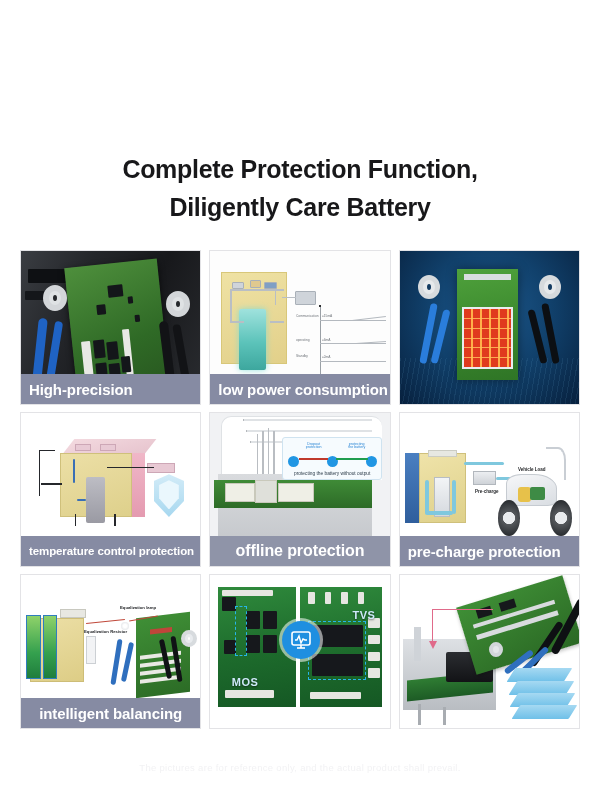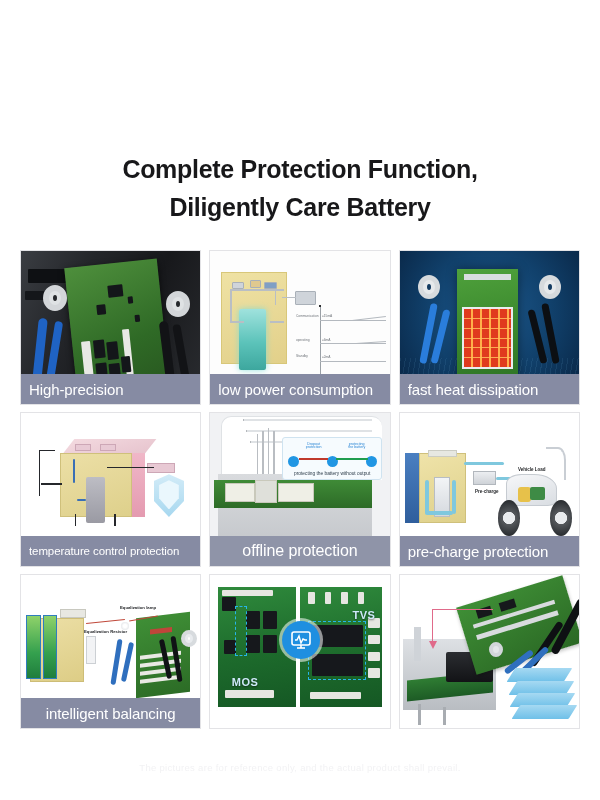--- a/index.html
+++ b/index.html
@@ -68,20 +68,21 @@
     height: 30px;
     background: #868ba3;
     color: #ffffff;
     display: flex;
     align-items: center;
     padding: 0 8px;
     font-size: 15px;
     letter-spacing: -0.1px;
     white-space: nowrap;
     overflow: hidden;
+    font-weight: bold;
   }
   .caption.small { font-size: 11.5px; }
   .caption.mid   { font-size: 12.5px; }
   .caption.c-offline { background: #8f94a8; justify-content: center; font-size: 16px; }
   .caption.c-center  { justify-content: center; }
 
   
   .footer {
     position: absolute;
     top: 762px;
@@ -542,21 +543,20 @@
             <div class="hrow" style="top:84%;"></div>
           </div>
         </div>
         <div class="lug" style="left:10%;top:16%;"></div>
         <div class="lug" style="right:10%;top:16%;"></div>
         <div class="wire-b" style="left:14%;top:34%;width:7px;height:40%;transform:rotate(11deg);"></div>
         <div class="wire-b" style="left:21%;top:38%;width:7px;height:36%;transform:rotate(14deg);"></div>
         <div class="wire-k" style="right:14%;top:34%;width:7px;height:40%;transform:rotate(-11deg);"></div>
         <div class="wire-k" style="right:21%;top:38%;width:7px;height:36%;transform:rotate(-14deg);"></div>
       </div>
-      <div class="caption">fast heat dissipation</div>
     </div>
 
     <div class="card">
       <div class="card-art a4">
         <div class="boxtop"></div>
         <div class="box"></div>
         <div class="boxside"></div>
         <div class="module"></div>
         <div class="conn" style="left:30%;top:20%;width:9%;height:5%;"></div>
         <div class="conn" style="left:44%;top:20%;width:9%;height:5%;"></div>

